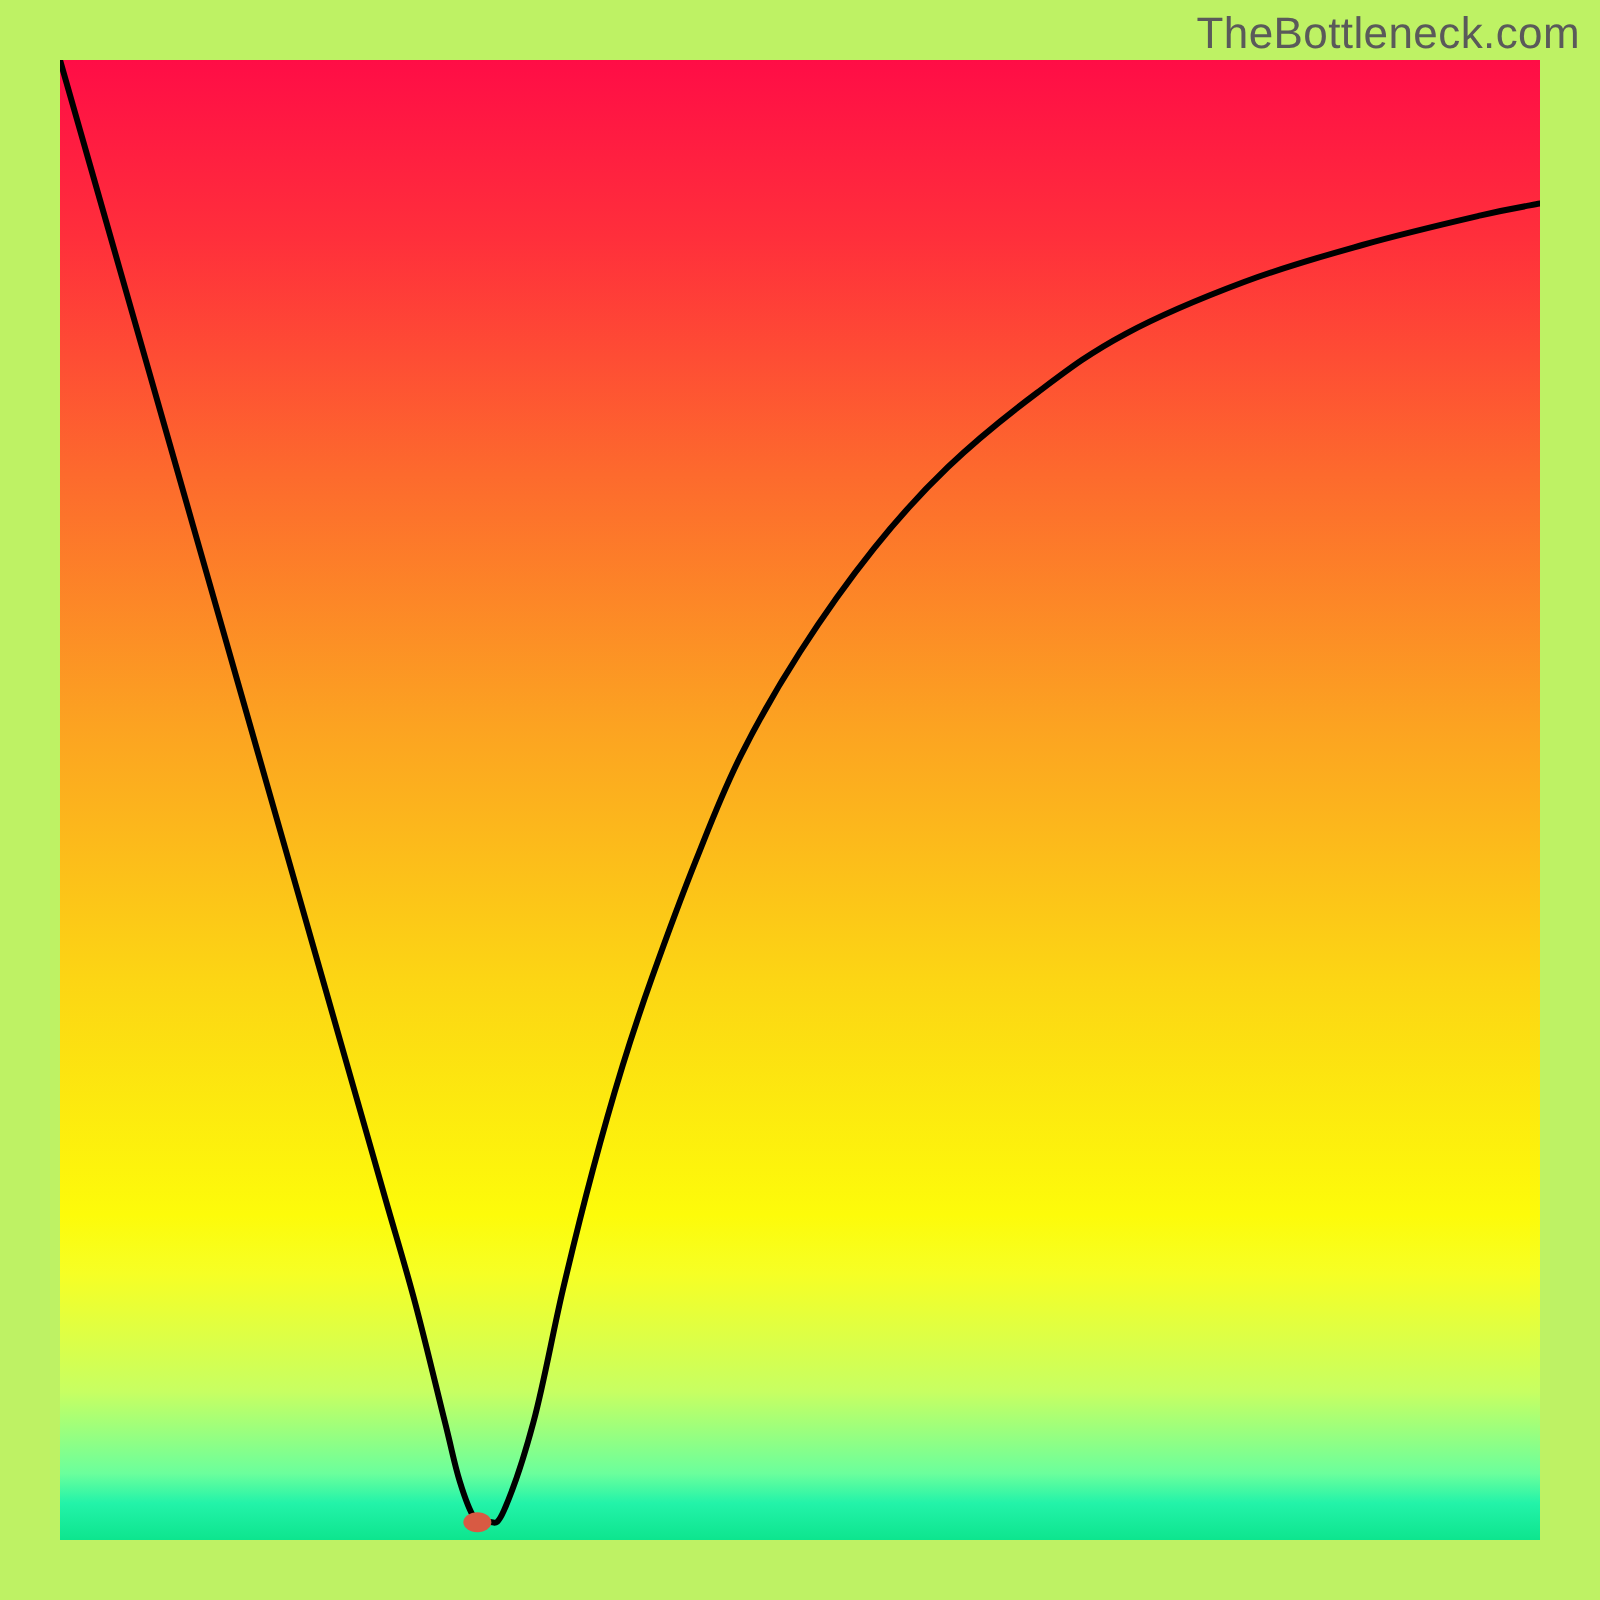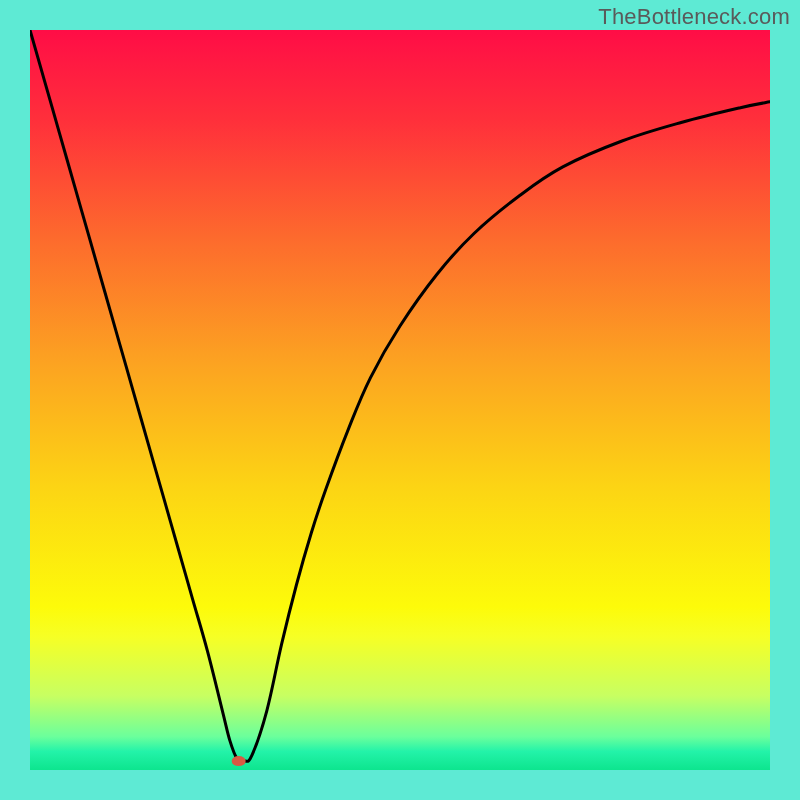--- a/index.html
+++ b/index.html
@@ -8,21 +8,21 @@
     width: 800px;
     height: 800px;
     overflow: hidden;
     background: #000;
     font-family: Arial, Helvetica, sans-serif;
   }
   .frame {
     position: relative;
     width: 800px;
     height: 800px;
-    background: #5eead4;
+    background: #bef264;
   }
   .plot-area {
     position: absolute;
     left: 30px;
     top: 30px;
     width: 740px;
     height: 740px;
     overflow: hidden;
   }
   .watermark {

